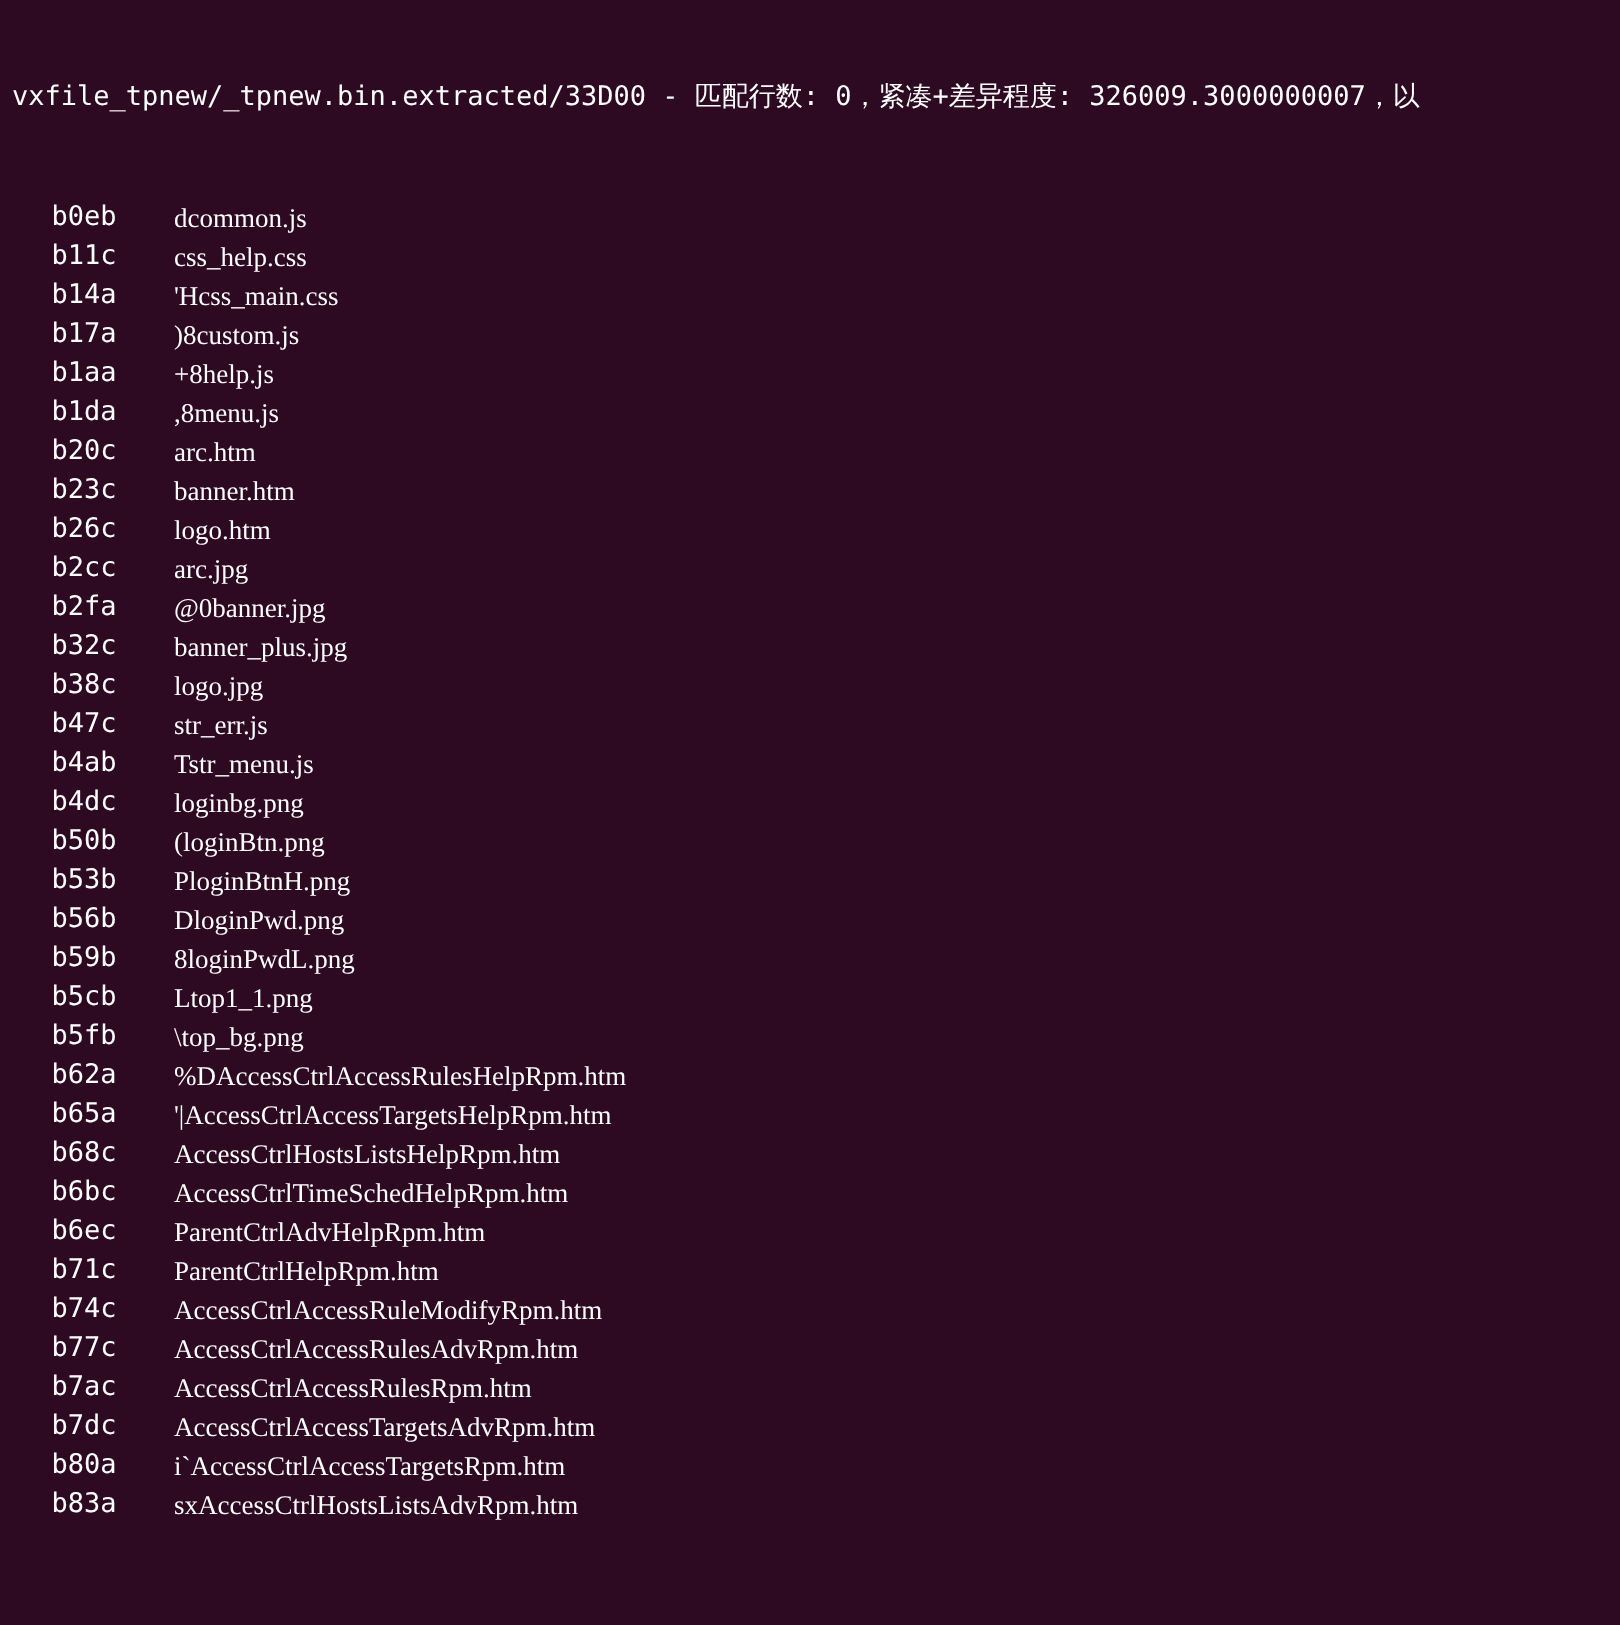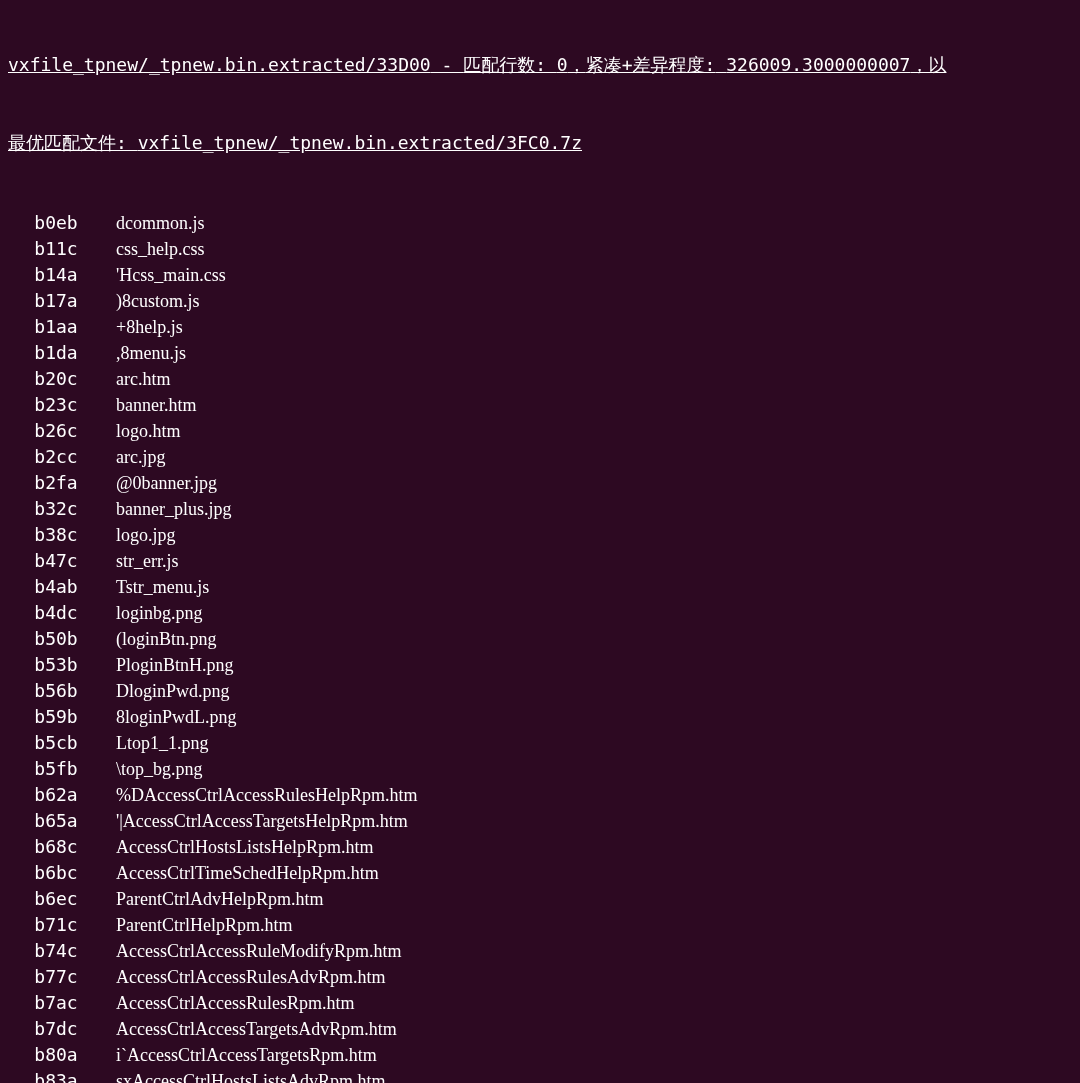--- a/index.html
+++ b/index.html
@@ -14,21 +14,20 @@
     line-height:26px;
     overflow:hidden;
   }
   .terminal{
     box-sizing:border-box;
     padding:0 8px 8px 8px;
     white-space:pre;
   }
   .hdr{
     white-space:pre;
-    text-decoration:underline;
   }
   .rows{
     margin-top:2px;
   }
   .row{
     display:flex;
   }
   .offset{
     width:96px;
     text-align:center;
@@ -41,15 +40,14 @@
   .name{
     display:inline-block;
     font-family:Liberation Serif, serif;
   }
 </style>
 </head>
 <body>
 
 <div class="terminal">
   <div class="hdr"><span>vxfile_tpnew/_tpnew.bin.extracted/33D00</span><span> - </span><span>匹配行数:</span> <span>0</span><span>，</span><span>紧凑+差异程度:</span> <span>326009.3000000007</span><span>，以</span></div>
-  <div class="hdr"><span>最优匹配文件: </span><span>vxfile_tpnew/_tpnew.bin.extracted/3FC0.7z</span></div>
   <div class="rows" id="rows"><div class="row"><span class="offset">b0eb</span><span class="gap"> </span><span class="name">dcommon.js</span></div><div class="row"><span class="offset">b11c</span><span class="gap"> </span><span class="name">css_help.css</span></div><div class="row"><span class="offset">b14a</span><span class="gap"> </span><span class="name">'Hcss_main.css</span></div><div class="row"><span class="offset">b17a</span><span class="gap"> </span><span class="name">)8custom.js</span></div><div class="row"><span class="offset">b1aa</span><span class="gap"> </span><span class="name">+8help.js</span></div><div class="row"><span class="offset">b1da</span><span class="gap"> </span><span class="name">,8menu.js</span></div><div class="row"><span class="offset">b20c</span><span class="gap"> </span><span class="name">arc.htm</span></div><div class="row"><span class="offset">b23c</span><span class="gap"> </span><span class="name">banner.htm</span></div><div class="row"><span class="offset">b26c</span><span class="gap"> </span><span class="name">logo.htm</span></div><div class="row"><span class="offset">b2cc</span><span class="gap"> </span><span class="name">arc.jpg</span></div><div class="row"><span class="offset">b2fa</span><span class="gap"> </span><span class="name">@0banner.jpg</span></div><div class="row"><span class="offset">b32c</span><span class="gap"> </span><span class="name">banner_plus.jpg</span></div><div class="row"><span class="offset">b38c</span><span class="gap"> </span><span class="name">logo.jpg</span></div><div class="row"><span class="offset">b47c</span><span class="gap"> </span><span class="name">str_err.js</span></div><div class="row"><span class="offset">b4ab</span><span class="gap"> </span><span class="name">Tstr_menu.js</span></div><div class="row"><span class="offset">b4dc</span><span class="gap"> </span><span class="name">loginbg.png</span></div><div class="row"><span class="offset">b50b</span><span class="gap"> </span><span class="name">(loginBtn.png</span></div><div class="row"><span class="offset">b53b</span><span class="gap"> </span><span class="name">PloginBtnH.png</span></div><div class="row"><span class="offset">b56b</span><span class="gap"> </span><span class="name">DloginPwd.png</span></div><div class="row"><span class="offset">b59b</span><span class="gap"> </span><span class="name">8loginPwdL.png</span></div><div class="row"><span class="offset">b5cb</span><span class="gap"> </span><span class="name">Ltop1_1.png</span></div><div class="row"><span class="offset">b5fb</span><span class="gap"> </span><span class="name">\top_bg.png</span></div><div class="row"><span class="offset">b62a</span><span class="gap"> </span><span class="name">%DAccessCtrlAccessRulesHelpRpm.htm</span></div><div class="row"><span class="offset">b65a</span><span class="gap"> </span><span class="name">'|AccessCtrlAccessTargetsHelpRpm.htm</span></div><div class="row"><span class="offset">b68c</span><span class="gap"> </span><span class="name">AccessCtrlHostsListsHelpRpm.htm</span></div><div class="row"><span class="offset">b6bc</span><span class="gap"> </span><span class="name">AccessCtrlTimeSchedHelpRpm.htm</span></div><div class="row"><span class="offset">b6ec</span><span class="gap"> </span><span class="name">ParentCtrlAdvHelpRpm.htm</span></div><div class="row"><span class="offset">b71c</span><span class="gap"> </span><span class="name">ParentCtrlHelpRpm.htm</span></div><div class="row"><span class="offset">b74c</span><span class="gap"> </span><span class="name">AccessCtrlAccessRuleModifyRpm.htm</span></div><div class="row"><span class="offset">b77c</span><span class="gap"> </span><span class="name">AccessCtrlAccessRulesAdvRpm.htm</span></div><div class="row"><span class="offset">b7ac</span><span class="gap"> </span><span class="name">AccessCtrlAccessRulesRpm.htm</span></div><div class="row"><span class="offset">b7dc</span><span class="gap"> </span><span class="name">AccessCtrlAccessTargetsAdvRpm.htm</span></div><div class="row"><span class="offset">b80a</span><span class="gap"> </span><span class="name">i`AccessCtrlAccessTargetsRpm.htm</span></div><div class="row"><span class="offset">b83a</span><span class="gap"> </span><span class="name">sxAccessCtrlHostsListsAdvRpm.htm</span></div></div>
 </div>
 
 </body></html>

